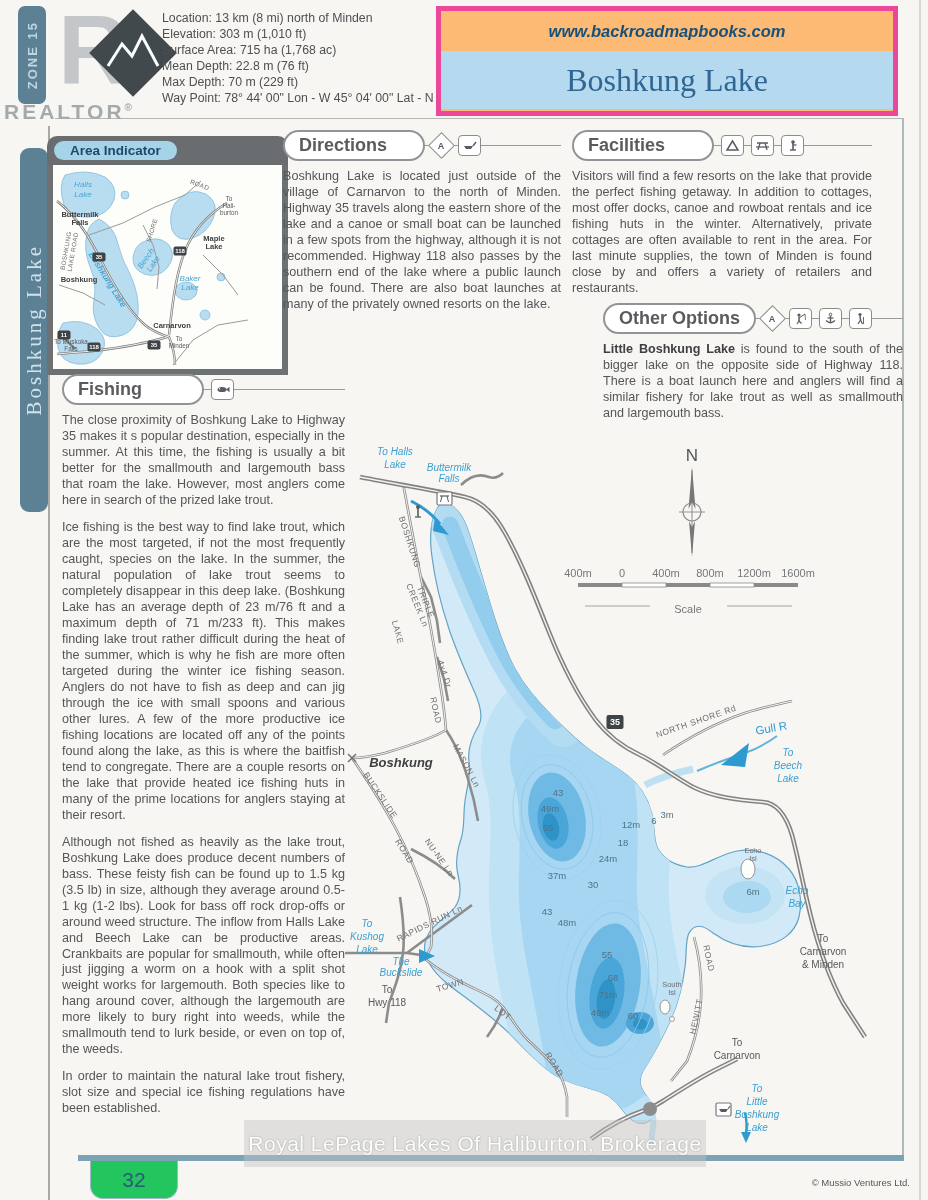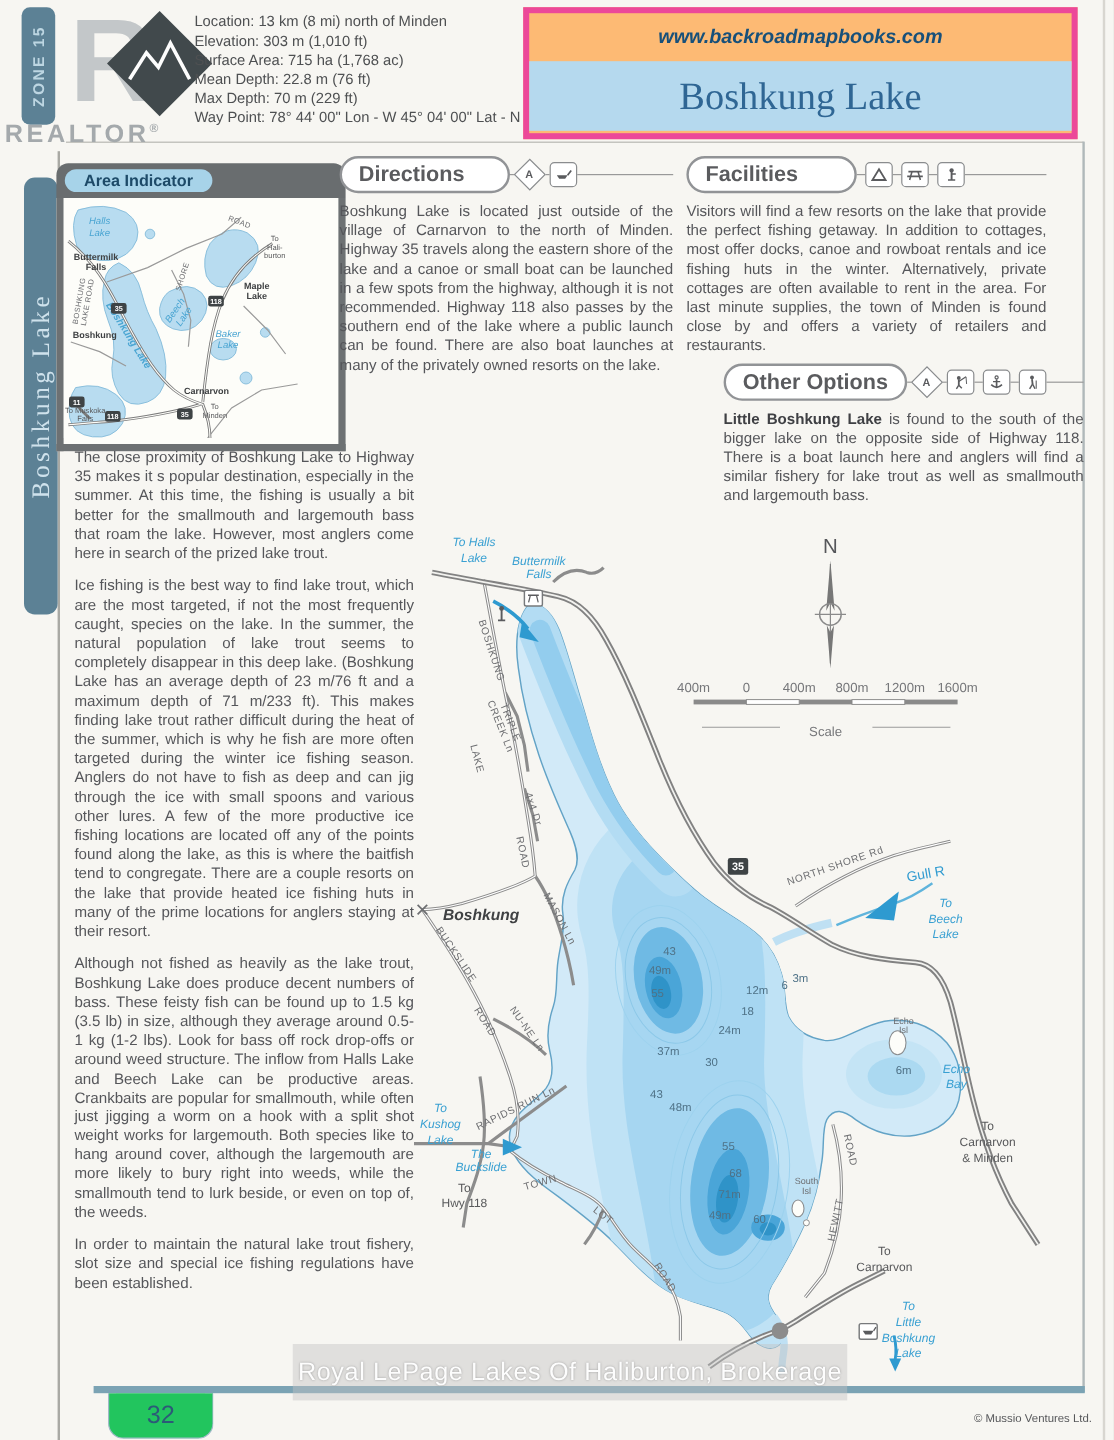--- a/index.html
+++ b/index.html
@@ -287,20 +287,32 @@
             <line x1="7.5" y1="8" x2="9.5" y2="12" stroke="#5a5b5e" stroke-width="1.2"></line>
             <line x1="10.5" y1="5" x2="10.5" y2="12" stroke="#5a5b5e" stroke-width="0.9"></line>
           </svg>
       </div>
       <div class="conn-fill"></div>
     </div>
     <p class="para"><b>Little Boshkung Lake</b><span> is found to the south of the bigger lake on the opposite side of Highway 118. There is a boat launch here and anglers will find a similar fishery for lake trout as well as smallmouth and largemouth bass.</span></p>
   </div>
 
   <div class="col" style="left:62px;top:374px;width:283px;">
+    <div class="sec-head">
+      <div class="capsule">Fishing</div>
+      <div class="conn"></div>
+      <div class="ibox">
+        <svg width="15" height="13" viewBox="0 0 15 13">
+            <ellipse cx="7" cy="6.5" rx="4.5" ry="2.6" fill="#5a5b5e"></ellipse>
+            <polygon points="11,6.5 14.5,3.8 14.5,9.2" fill="#5a5b5e"></polygon>
+            <circle cx="4.5" cy="5.8" r="0.7" fill="#fff"></circle>
+          </svg>
+      </div>
+      <div class="conn-fill"></div>
+    </div>
     <p class="para">The close proximity of Boshkung Lake to Highway 35 makes it s popular destination, especially in the summer. At this time, the fishing is usually a bit better for the smallmouth and largemouth bass that roam the lake. However, most anglers come here in search of the prized lake trout.</p>
     <p class="para">Ice fishing is the best way to find lake trout, which are the most targeted, if not the most frequently caught, species on the lake. In the summer, the natural population of lake trout seems to completely disappear in this deep lake. (Boshkung Lake has an average depth of 23 m/76 ft and a maximum depth of 71 m/233 ft). This makes finding lake trout rather difficult during the heat of the summer, which is why he fish are more often targeted during the winter ice fishing season. Anglers do not have to fish as deep and can jig through the ice with small spoons and various other lures. A few of the more productive ice fishing locations are located off any of the points found along the lake, as this is where the baitfish tend to congregate. There are a couple resorts on the lake that provide heated ice fishing huts in many of the prime locations for anglers staying at their resort.</p>
     <p class="para">Although not fished as heavily as the lake trout, Boshkung Lake does produce decent numbers of bass. These feisty fish can be found up to 1.5 kg (3.5 lb) in size, although they average around 0.5-1 kg (1-2 lbs). Look for bass off rock drop-offs or around weed structure. The inflow from Halls Lake and Beech Lake can be productive areas. Crankbaits are popular for smallmouth, while often just jigging a worm on a hook with a split shot weight works for largemouth. Both species like to hang around cover, although the largemouth are more likely to bury right into weeds, while the smallmouth tend to lurk beside, or even on top of, the weeds.</p>
     <p class="para">In order to maintain the natural lake trout fishery, slot size and special ice fishing regulations have been established.</p>
   </div>
 
   <svg id="lakeMap" class="lakemap" width="545" height="738" viewBox="0 0 545 738">
     <defs>
       <clipPath id="lakeclip">
           <use href="#lakepath"></use>

